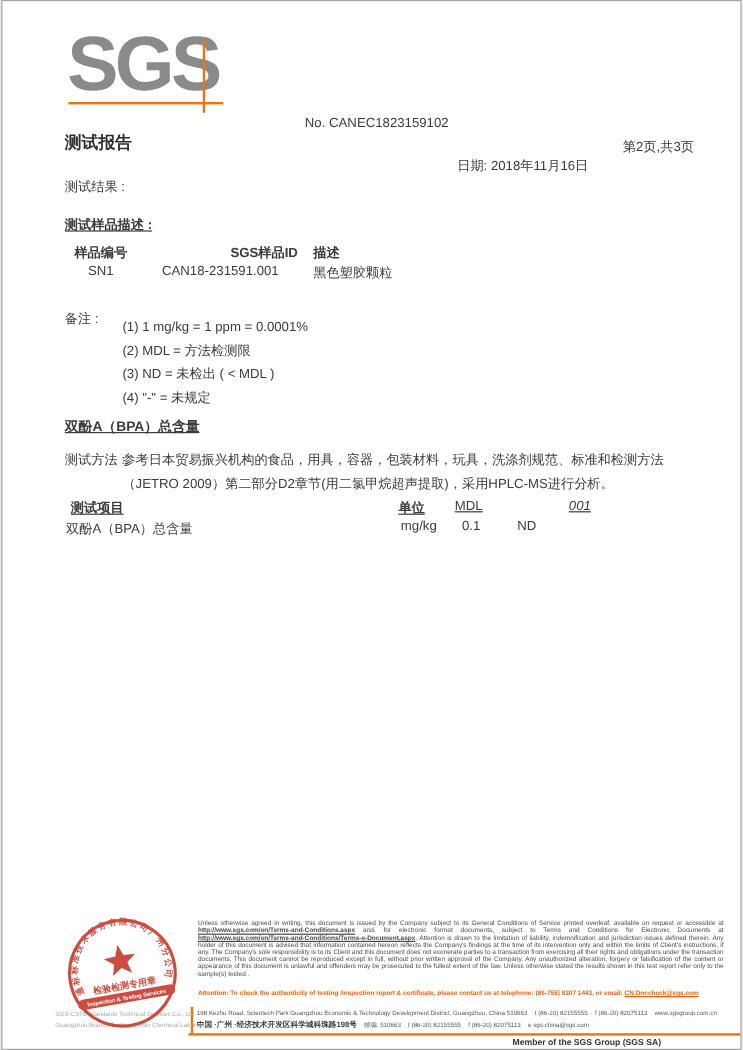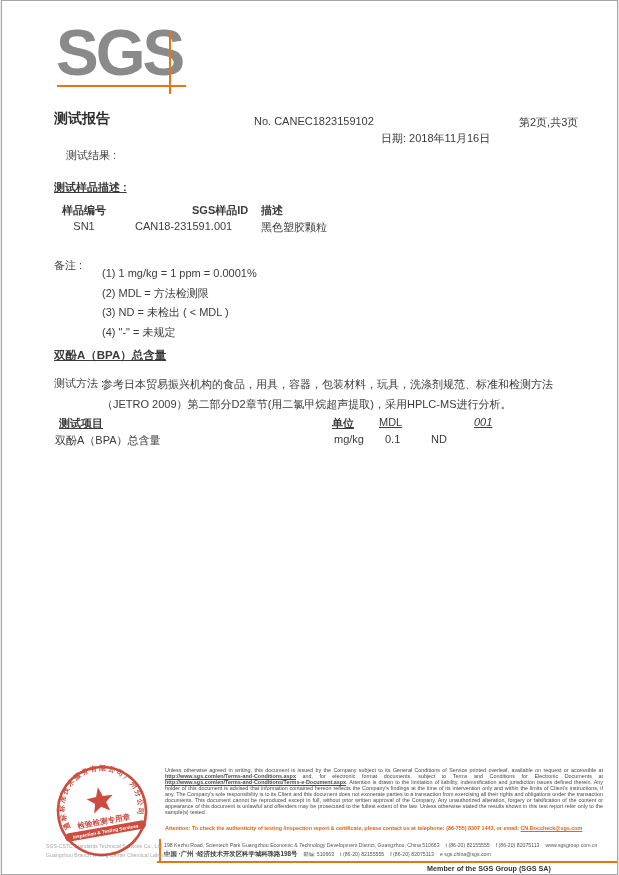--- a/index.html
+++ b/index.html
@@ -10,29 +10,29 @@
     overflow:hidden;
   }
   .abs{position:absolute;}
   
   .logo-text{left:54px;top:20px;font-size:64px;line-height:64px;font-weight:700;
     color:#8a8a8a;letter-spacing:-3px;}
   .logo-hline{left:55px;top:84px;width:129px;height:2px;background:#e87511;}
   .logo-vline{left:167px;top:31px;width:2px;height:62px;background:#e87511;}
   
   .doc-title{left:52px;top:109px;font-size:14px;font-weight:700;color:#2e2e2e;}
-  .report-no{left:204px;top:114px;font-size:11px;padding-left:48px;}
+  .report-no{left:204px;top:96px;font-size:11px;padding-left:48px;}
   .report-date{left:379px;top:114px;font-size:11px;margin-top:16px;}
   .page-info{left:517px;top:114px;font-size:11px;}
   .t11{font-size:11px;}
   .bold{font-weight:700;}
   .ul{text-decoration:underline;}
   .it{font-style:italic;}
   
-  .results-label{left:64px;top:147px;}
+  .results-label{left:52px;top:147px;}
   .sample-heading{left:52px;top:179px;}
   .st-h1{left:52px;top:202px;width:60px;text-align:center;}
   .st-h2{left:190px;top:202px;}
   .st-h3{left:259px;top:202px;}
   .st-v1{left:52px;top:219px;width:60px;text-align:center;}
   .st-v2{left:133px;top:219px;}
   .st-v3{left:259px;top:219px;}
   .notes-label{left:52px;top:245px;margin-top:12px;}
   .notes-list{left:100px;top:263px;width:300px;}
   .notes-list div{font-size:11px;line-height:19.7px;}

